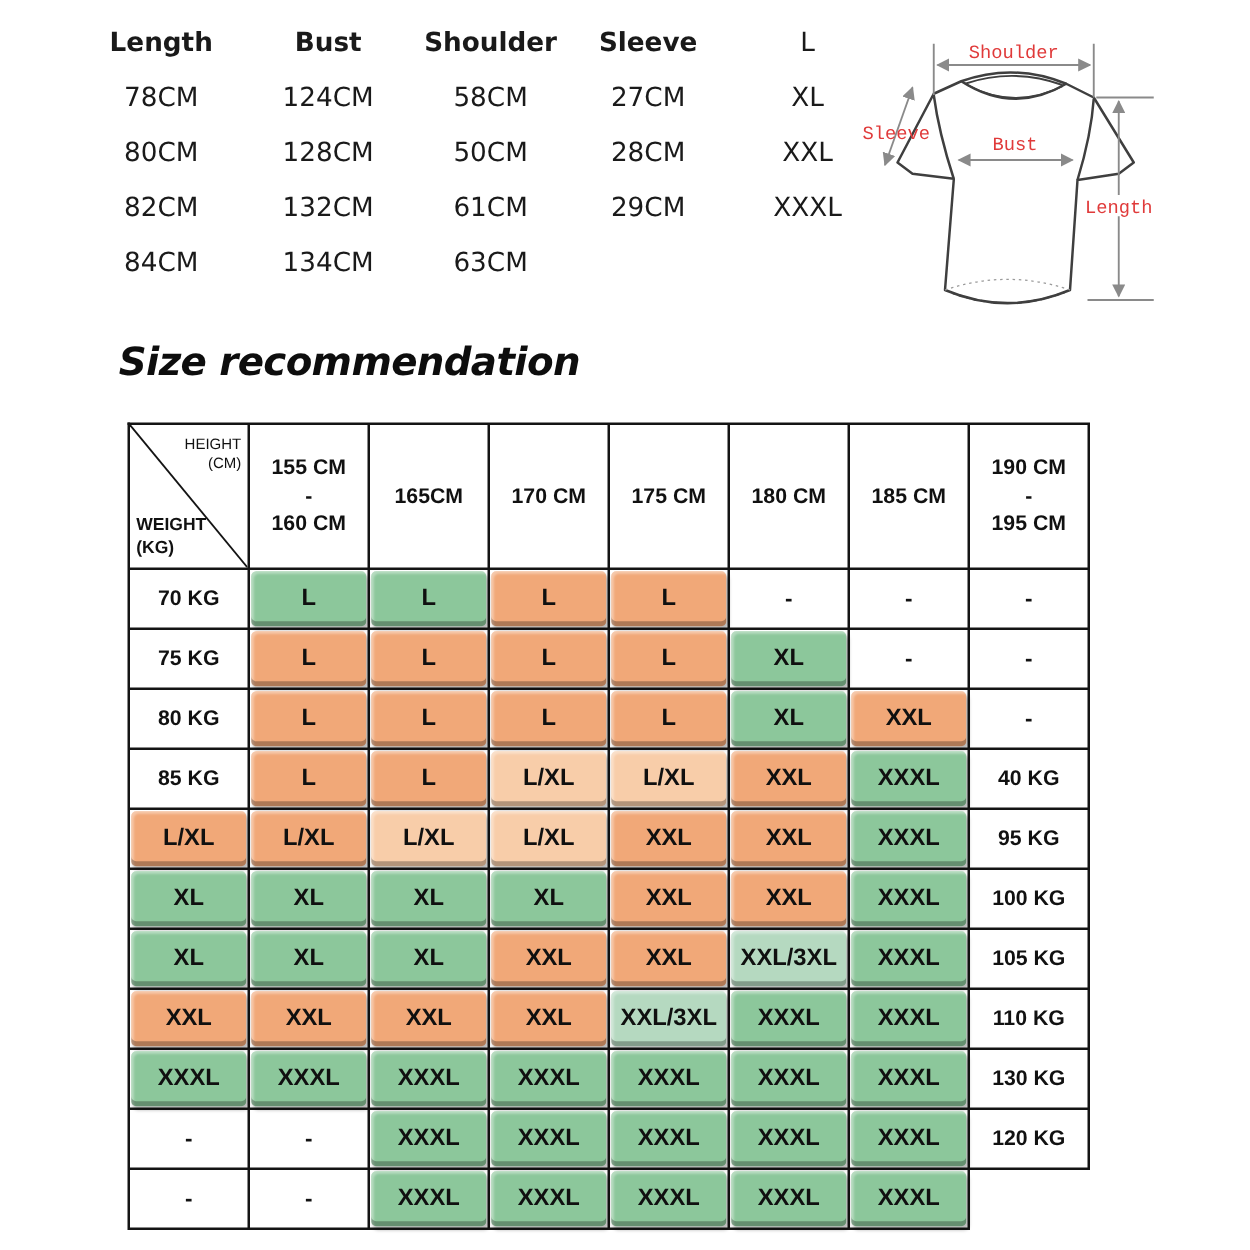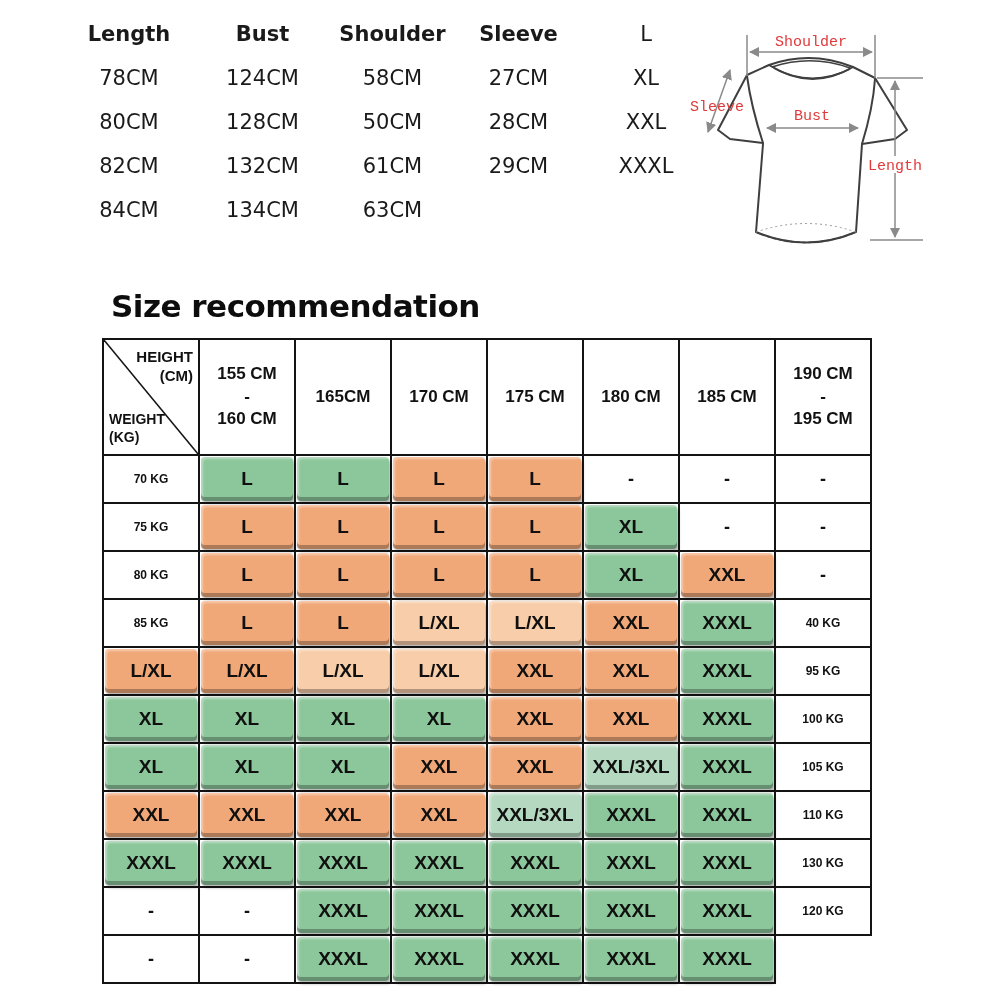--- a/index.html
+++ b/index.html
@@ -12,38 +12,38 @@
     grid-template-columns:132px 135px 125px 127px 128px;grid-auto-rows:44px;}
   .meas-cell{display:flex;align-items:center;justify-content:center;
     font-family:"DejaVu Sans",sans-serif;font-size:21px;font-weight:500;color:#1a1a1a;}
   .meas-head{font-weight:600;}
 
   
   .tee-box{position:absolute;left:690px;top:10px;width:310px;height:250px;}
   .tee-label{font-family:"Liberation Mono",monospace;font-size:15px;}
 
   
-  .sec-title{position:absolute;left:95px;top:272px;margin:16px;
+  .sec-title{position:absolute;left:95px;top:272px;margin:0;
     font-family:"DejaVu Sans",sans-serif;font-size:31px;font-weight:bold;
-    letter-spacing:-0.5px;color:#0d0d0d;}
+    letter-spacing:-0.5px;color:#0d0d0d;font-style:italic;}
 
   
   .rec-table{position:absolute;left:102px;top:338px;display:grid;
     grid-template-columns:96px repeat(7,96px);
     grid-template-rows:116px repeat(11,48px);
     border-top:2px solid #141414;border-left:2px solid #141414;background:#fff;}
   .rec-cell{border-right:2px solid #141414;border-bottom:2px solid #141414;
     display:flex;align-items:center;justify-content:center;position:relative;
     font-weight:bold;}
   .rec-h{font-size:17px;line-height:1.35;text-align:center;white-space:pre-line;}
-  .rec-w{font-size:12px;}
+  .rec-w{font-size:17px;}
   .corner{display:block;}
   .corner svg{position:absolute;inset:0;width:100%;height:100%;}
   .corner .c-top{position:absolute;top:8px;right:5px;text-align:right;
-    font-size:15px;font-weight:bold;line-height:1.25;white-space:pre-line;}
+    font-size:12px;font-weight:normal;line-height:1.25;white-space:pre-line;}
   .corner .c-bottom{position:absolute;bottom:8px;left:5px;text-align:left;
     font-size:14px;font-weight:bold;line-height:1.25;white-space:pre-line;}
   .chip{flex:1;align-self:stretch;margin:1px;border-radius:4px;
     display:flex;align-items:center;justify-content:center;
     font-size:19px;font-weight:bold;color:#101010;
     box-shadow:inset 0 -4px 0 rgba(0,0,0,0.28),
                inset 2px 2px 2px rgba(255,255,255,0.38),
                2px 3px 3px rgba(0,0,0,0.28);}
   .dash{font-size:18px;font-weight:bold;}
 </style>

